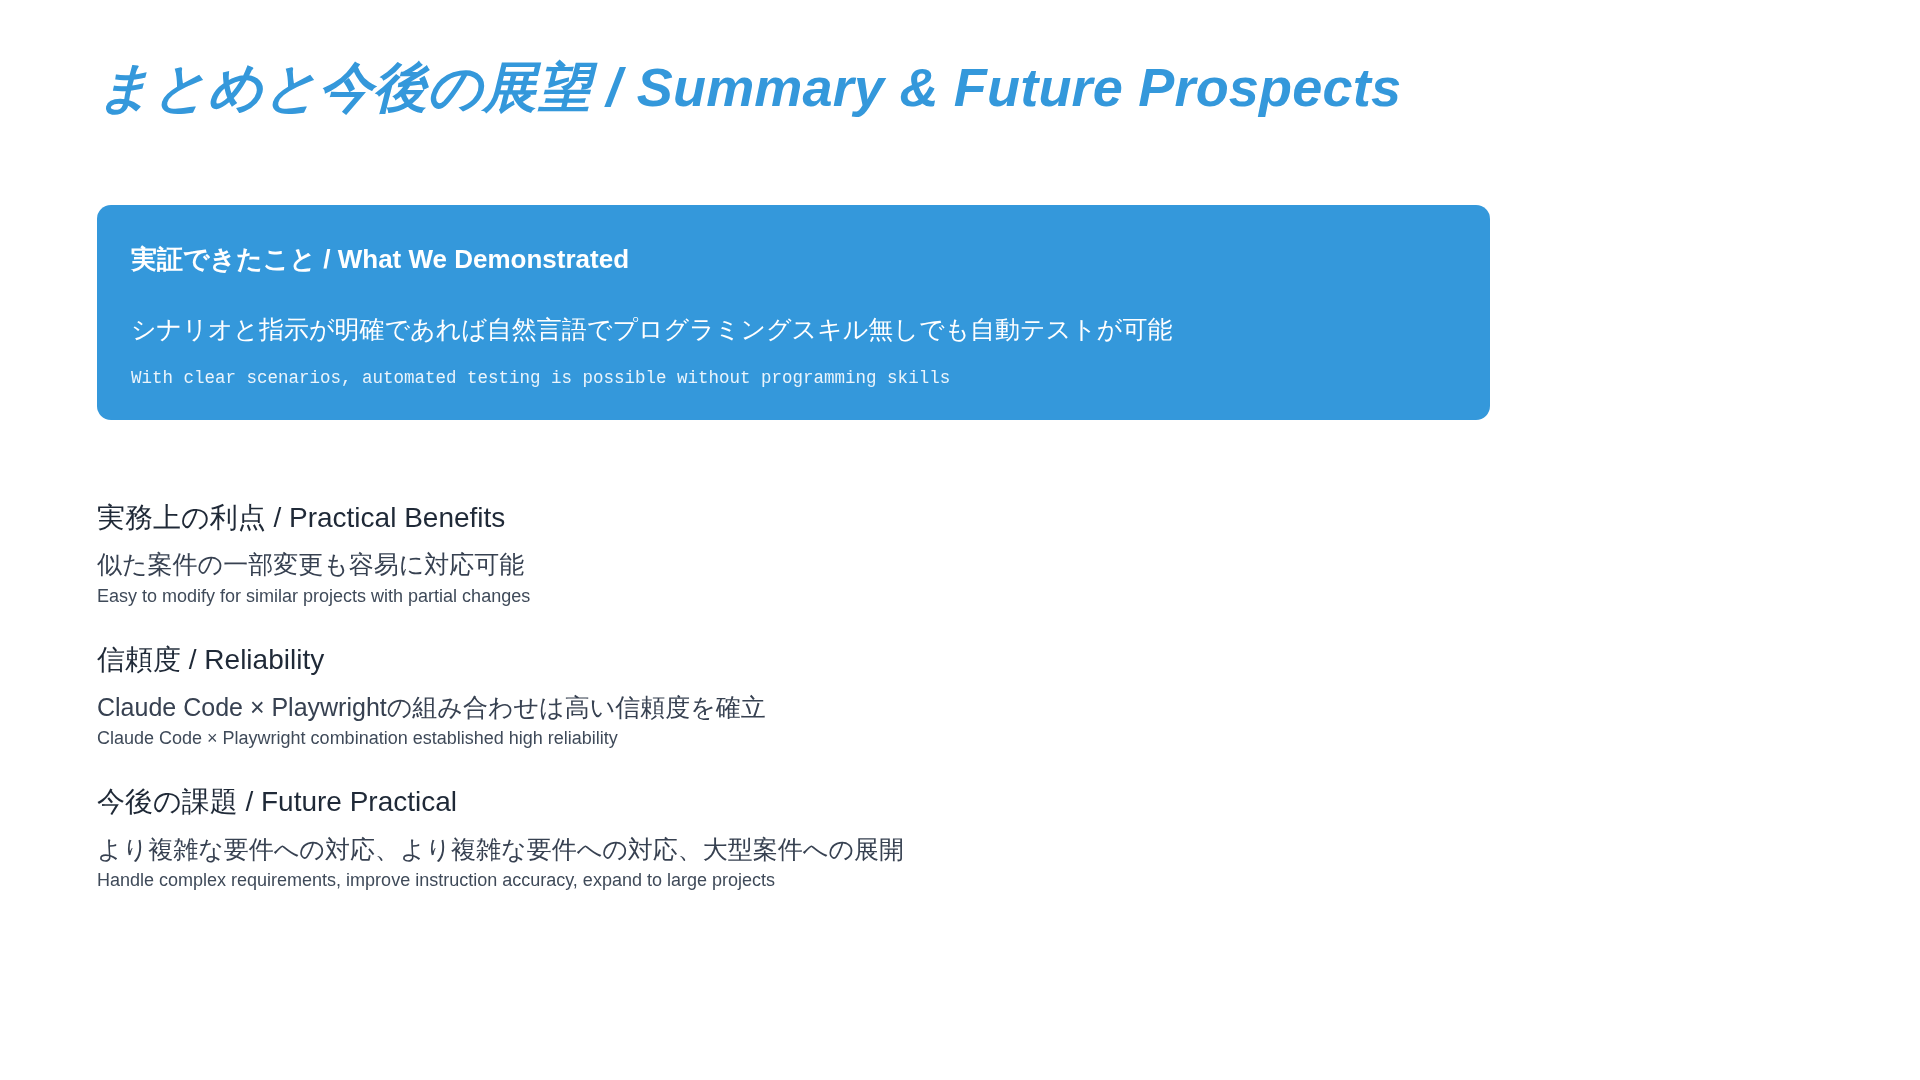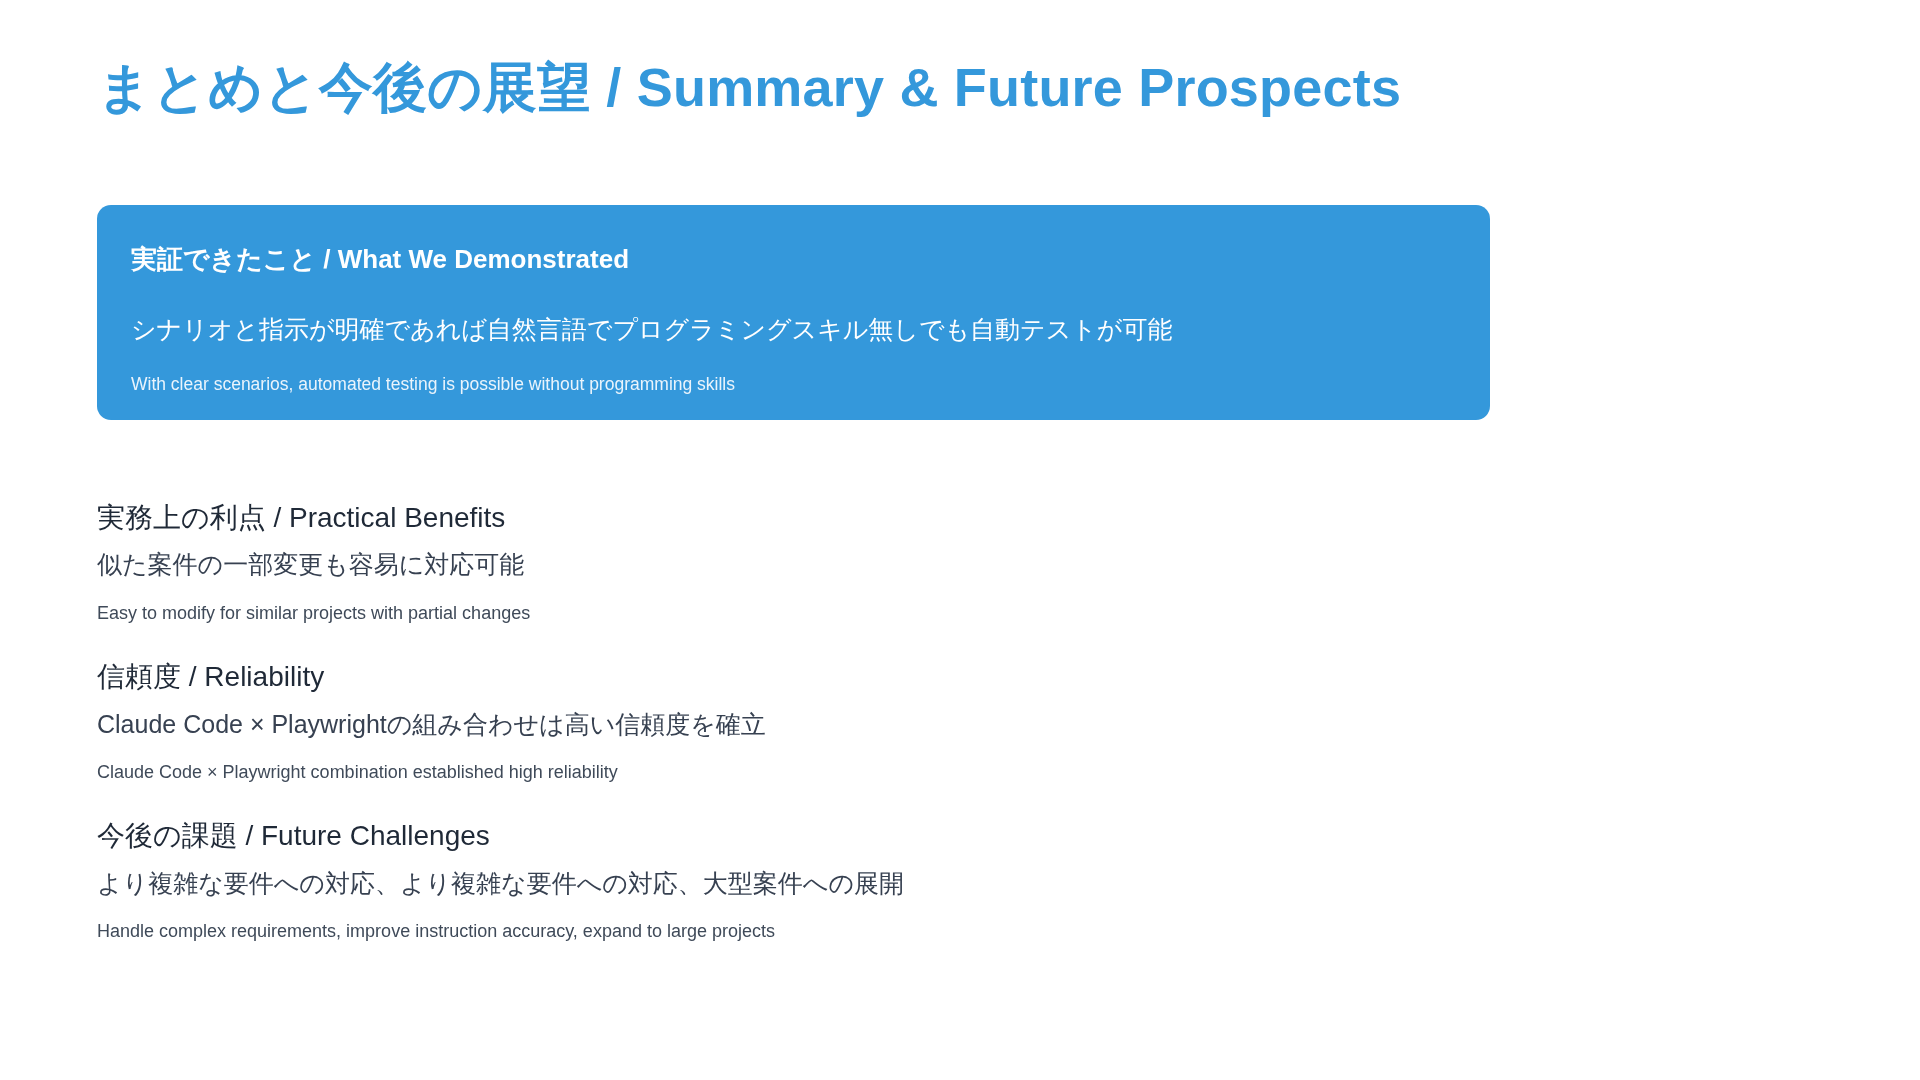--- a/index.html
+++ b/index.html
@@ -24,20 +24,21 @@
   .slide-title {
     position: absolute;
     left: 97px;
     top: 54px;
     font-size: 54px;
     line-height: 1.25;
     font-weight: 700;
     color: #3498db;
     white-space: nowrap;
     letter-spacing: 0.2px;
+    font-style: italic;
   }
 
   
   .highlight-card {
     position: absolute;
     left: 97px;
     top: 205px;
     width: 1393px;
     height: 215px;
     background: #3498db;
@@ -56,26 +57,27 @@
   .card-main {
     margin-top: 36px;
     font-size: 25px;
     font-weight: 400;
     color: #ffffff;
     line-height: 1.35;
     white-space: nowrap;
   }
 
   .card-sub {
-    margin-top: 26px;
+    margin-top: 20px;
     font-size: 17.5px;
     font-weight: 400;
     color: #eaf4fc;
     line-height: 1.35;
     white-space: nowrap;
+    font-family: Liberation Mono, monospace;
   }
 
   
   .sections {
     position: absolute;
     left: 97px;
     top: 500px;
     width: 1400px;
   }
 
@@ -95,21 +97,21 @@
   .section-main {
     margin-top: 12px;
     font-size: 25px;
     font-weight: 400;
     color: #374151;
     line-height: 1.3;
     white-space: nowrap;
   }
 
   .section-sub {
-    margin-top: 20px;
+    margin-top: 3px;
     font-size: 18px;
     font-weight: 400;
     color: #3f4a59;
     line-height: 1.35;
     white-space: nowrap;
   }
 </style>
 </head>
 <body>
 
@@ -131,20 +133,20 @@
       <div class="section-sub">Easy to modify for similar projects with partial changes</div>
     </div>
 
     <div class="section">
       <div class="section-heading">信頼度 / Reliability</div>
       <div class="section-main">Claude Code × Playwrightの組み合わせは高い信頼度を確立</div>
       <div class="section-sub">Claude Code × Playwright combination established high reliability</div>
     </div>
 
     <div class="section">
-      <div class="section-heading">今後の課題 / Future Challenges</div>
+      <div class="section-heading">今後の課題 / Future Practical</div>
       <div class="section-main">より複雑な要件への対応、より複雑な要件への対応、大型案件への展開</div>
       <div class="section-sub">Handle complex requirements, improve instruction accuracy, expand to large projects</div>
     </div>
 
   </div>
 
 </div>
 
 </body></html>

